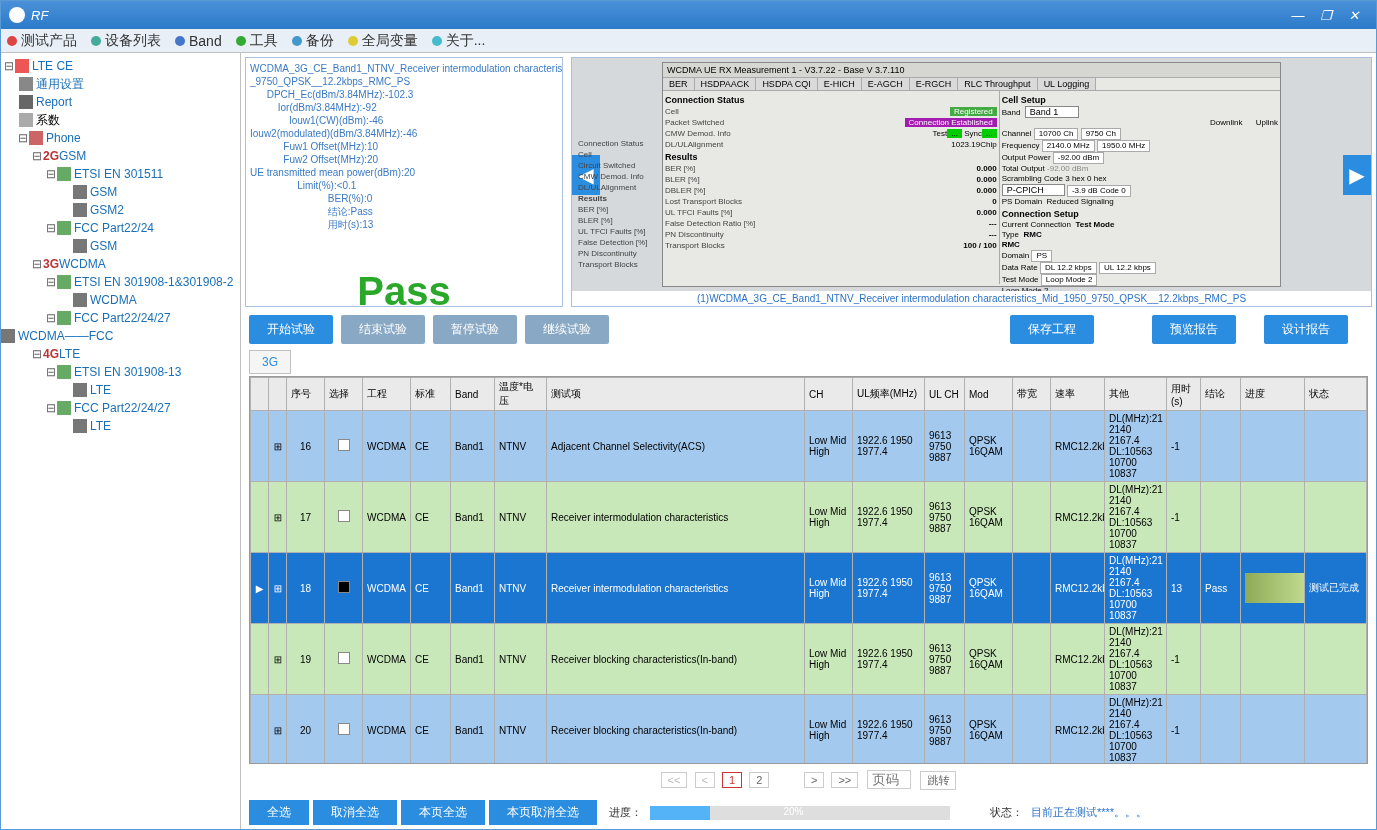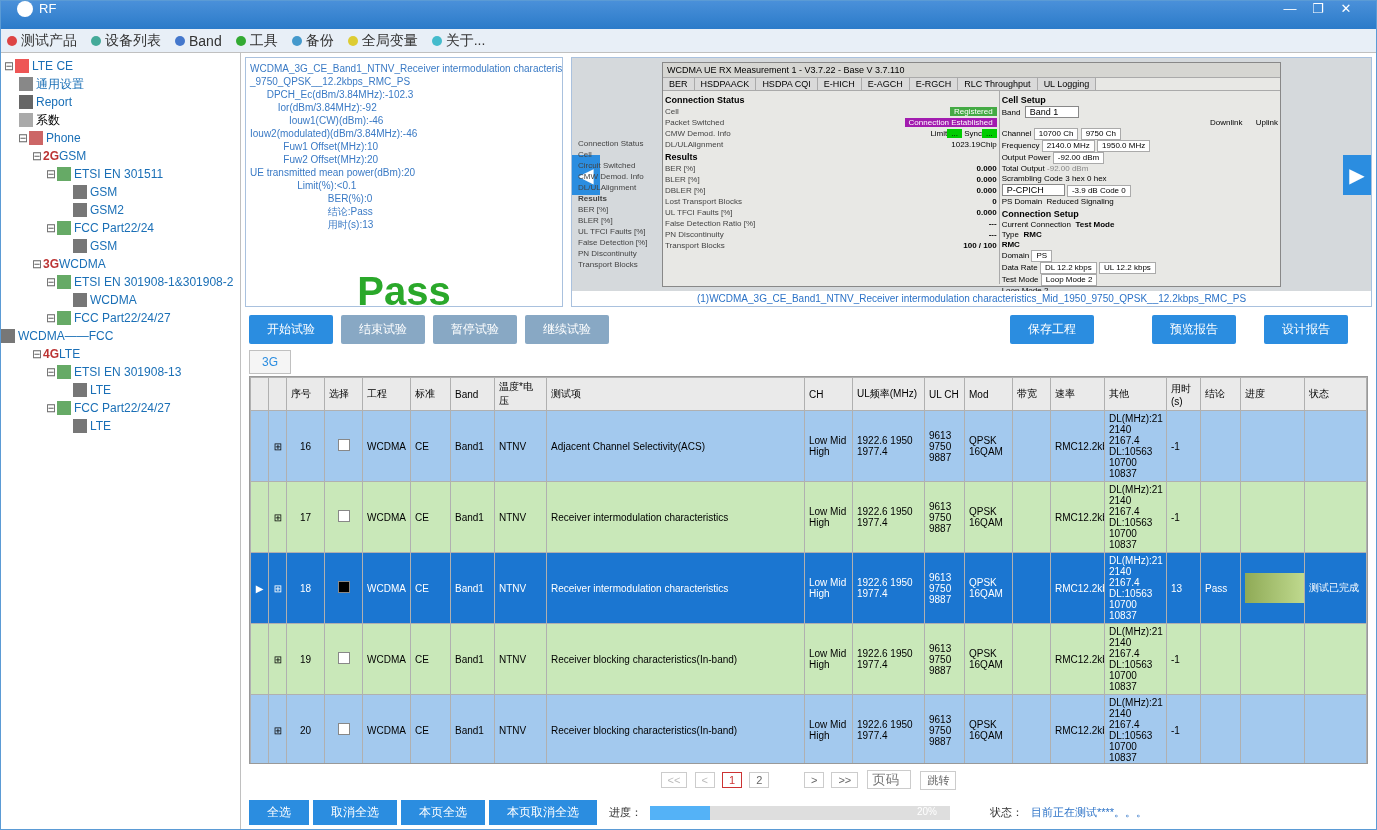--- a/index.html
+++ b/index.html
@@ -1,18 +1,18 @@
 <!DOCTYPE html>
 <html><head>
 <meta charset="utf-8">
 <style>
   * { box-sizing: border-box; margin: 0; padding: 0; font-family: 'Microsoft YaHei', Arial, sans-serif; }
   body { font-size: 11px; background: #fff; }
   .window { width: 1377px; height: 830px; display: flex; flex-direction: column; border: 1px solid #5b9bd5; }
-  .titlebar { height: 28px; background: linear-gradient(#4a90d9, #2b7bc9); color: #fff; display: flex; align-items: flex-start; padding: 0 16px; font-size: 13px; }
+  .titlebar { height: 28px; background: linear-gradient(#4a90d9, #2b7bc9); color: #fff; display: flex; align-items: center; padding: 0 8px; font-size: 13px; font-style: italic; }
   .titlebar .spacer { flex: 1; }
   .titlebar .win-btn { width: 28px; text-align: center; font-size: 13px; cursor: pointer; }
   .toolbar { height: 24px; background: #e8eff7; border-bottom: 1px solid #c0c0c0; display: flex; align-items: center; padding: 0 6px; font-size: 14px; color: #333; }
   .toolbar .item { display: inline-flex; align-items: center; margin-right: 14px; cursor: pointer; }
   .toolbar .bullet { width: 10px; height: 10px; border-radius: 50%; margin-right: 4px; display: inline-block; }
   .content { flex: 1; display: flex; overflow: hidden; }
   .tree { width: 240px; border-right: 1px solid #c0c0c0; padding: 4px 0; overflow: auto; font-size: 12px; }
   .tree .node { display: flex; align-items: center; white-space: nowrap; padding: 1px 0; line-height: 16px; }
   .tree .toggle { width: 12px; display: inline-block; text-align: center; color: #666; cursor: pointer; }
   .tree .icon { width: 14px; height: 14px; display: inline-block; margin-right: 3px; background: #ccc; }
@@ -47,21 +47,21 @@
   .progress-cell { width: 60px; height: 30px; background: linear-gradient(90deg, #8faa56, #c0da8f); }
   .pager { text-align: center; padding: 6px; font-size: 11px; color: #666; }
   .pager .pg { display:inline-block; border:1px solid #ccc; padding:1px 6px; margin:0 2px; cursor:pointer; }
   .pager .pg.cur { border-color:#cc3333; color:#cc3333; }
   .pager .pg.dis { color:#bbb; }
   .footer { display:flex; align-items:center; padding:4px 8px; }
   .footer .fbtn { background:#2b8de0; color:#fff; padding:4px 18px; margin-right:4px; border:none; font-size:12px; cursor:pointer; }
   .footer .plabel { margin: 0 8px; color:#333; }
   .footer .pbar { flex:0 0 300px; height:14px; background:#dedede; position:relative; }
   .footer .pbar .fill { position:absolute; left:0; top:0; bottom:0; background:#54b2f7; }
-  .footer .pbar .txt { position:absolute; left:0; right:13px; text-align:right; font-size:10px; color:#fff; }
+  .footer .pbar .txt { position:absolute; left:0; right:13px; text-align:center; font-size:10px; color:#fff; }
   .footer .status { margin-left:40px; color:#333; }
   .footer .status-val { color:#2b72c7; margin-left:8px; }
   
   
   .instr-inner { position:absolute; left:90px; top:4px; right:90px; bottom:4px; background:#e8e8e5; border:1px solid #888; }
   .instr-title { background:#d6d6d2; padding:2px 4px; font-size:9px; border-bottom:1px solid #aaa; }
   .instr-tabs { display:flex; font-size:9px; border-bottom:1px solid #aaa; }
   .instr-tabs span { padding:1px 6px; border-right:1px solid #aaa; background:#dadada; }
   .instr-body { display:flex; height:calc(100% - 30px); }
   .instr-left { flex:1.2; border-right:1px solid #aaa; padding:2px; }
@@ -266,21 +266,21 @@
                 <div class="instr-left">
                   <div class="instr-h">Connection Status</div>
                   <div class="kv">
                       <span class="k">Cell</span>
                       <span style="background:#4a4;color:#fff;padding:0 4px;">Registered</span>
                     </div>
                   <div class="kv">
                       <span class="k">Packet Switched</span>
                       <span style="background:#a21caf;color:#fff;padding:0 4px;">Connection Established</span>
                     </div>
-                  <div class="kv"><span class="k">CMW Demod. Info</span><span>Limit</span> <span style="background:#0c0;padding:0 4px;">...</span>&nbsp;<span>Sync</span> <span style="background:#0c0;padding:0 4px;">...</span></div>
+                  <div class="kv"><span class="k">CMW Demod. Info</span><span>Test</span> <span style="background:#0c0;padding:0 4px;">...</span>&nbsp;<span>Sync</span> <span style="background:#0c0;padding:0 4px;">...</span></div>
                   <div class="kv">
                       <span class="k">DL/ULAlignment</span>
                       <span>1023.19Chip</span>
                     </div>
                   <div class="instr-h">Results</div>
                   <div id="results-rows">
                       <div class="kv">
                         <span class="k">BER [%]</span>
                         <span class="v"><b>0.000</b></span>
                       </div>

